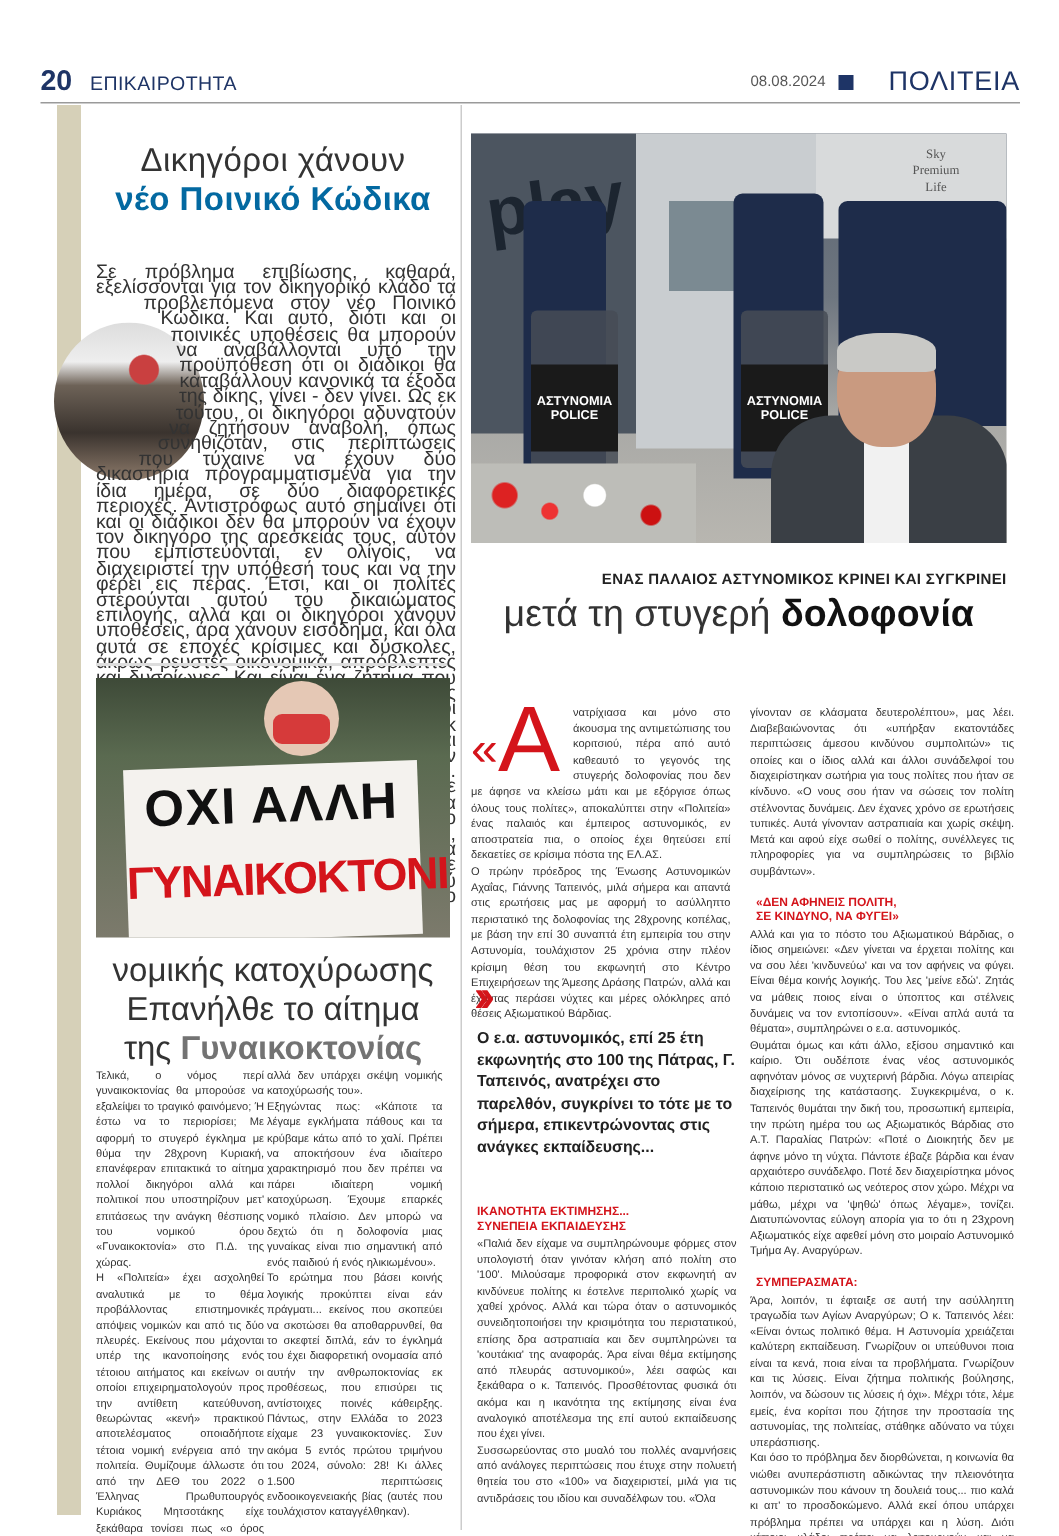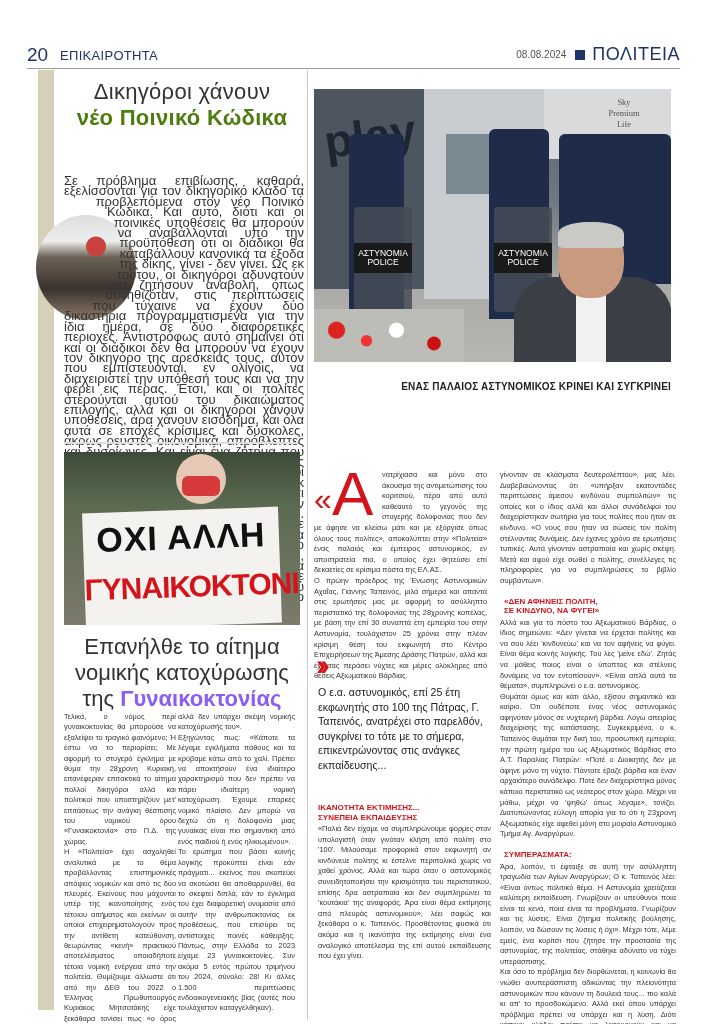--- a/index.html
+++ b/index.html
@@ -1,78 +1,78 @@
 <!DOCTYPE html>
 <html><head>
 <meta charset="utf-8">
 <style>
   * { box-sizing: border-box; margin: 0; padding: 0; }
   body { width: 706px; height: 1024px; background: #fff; font-family: "Liberation Sans", sans-serif; color: #2a2a2a; position: relative; overflow: hidden; }
   .header { position: absolute; left: 27px; top: 44px; width: 470px; height: 20px; }
-  .pagenum { position: absolute; left: 0; top: 0; font-size: 19px; font-weight: normal; color: #1e3466; }
+  .pagenum { position: absolute; left: 0; top: 0; font-size: 19px; font-weight: bold; color: #1e3466; }
   .section-left { position: absolute; left: 33px; top: 4px; font-size: 13px; color: #1e3466; letter-spacing: 0.3px; }
   .header-right { position: absolute; left: 380px; top: 44px; width: 300px; height: 22px; text-align: right; }
   .date { font-size: 10px; color: #555; display: inline-block; vertical-align: middle; margin-right: 4px; }
   .sq { display: inline-block; width: 10px; height: 10px; background: #1e3466; vertical-align: middle; margin-right: 3px; }
-  .section-right { display: inline-block; font-size: 18px; color: #1e3466; vertical-align: middle; letter-spacing: 0.5px; }
+  .section-right { display: inline-block; font-size: 18px; color: #1e3466; vertical-align: middle; letter-spacing: 0.5px; margin-left: 16px; }
   .header-rule { position: absolute; left: 27px; top: 68px; width: 653px; height: 1px; background: #9a9a9a; }
 
   
   .left-bar { position: absolute; left: 38px; top: 70px; width: 16px; height: 940px; background: #d6d0b8; }
   .left-box { position: absolute; left: 54px; top: 70px; width: 254px; height: 950px; border-right: 1px solid #ccc; }
-  .lawyers-title { position: absolute; left: 60px; top: 79px; width: 244px; text-align: center; font-size: 22px; line-height: 26px; color: #333; font-weight: 300; letter-spacing: 0.3px; }
-  .lawyers-title b { font-weight: 900; color: #4d7c0f; }
+  .lawyers-title { position: absolute; left: 60px; top: 94px; width: 244px; text-align: center; font-size: 22px; line-height: 26px; color: #333; font-weight: 300; letter-spacing: 0.3px; }
+  .lawyers-title b { font-weight: 900; color: #0369a1; }
   .lawyers-photo { position: absolute; left: 36px; top: 215px; width: 100px; height: 105px; border-radius: 50%; overflow: hidden;
      background: radial-gradient(circle at 60% 30%, #c94040 0 10%, transparent 11%), linear-gradient(180deg,#ddd 0%,#eee 25%, #6d6257 40%, #3a332e 70%, #8c7a6a 100%); }
   .lawyers-text { position: absolute; left: 64px; top: 176px; width: 240px; font-size: 13px; line-height: 10.4px; text-align: justify; color: #333; }
   .lawyers-text .float { float: left; width: 72px; height: 140px; shape-outside: circle(50% at 0 55%); }
   .divider-left { position: absolute; left: 64px; top: 442px; width: 234px; height: 2px; background: #ddd; }
   .protest-photo { position: absolute; left: 64px; top: 452px; width: 236px; height: 173px; overflow: hidden;
      background: linear-gradient(180deg, #3e4a38 0%, #5a6a50 30%, #7c7a6c 100%); }
   .protest-sign { position: absolute; left: 20px; top: 58px; width: 196px; height: 116px; background: #f4f2ee; transform: rotate(-2deg); }
   .sign-l1 { position: absolute; left: 0; top: 8px; width: 100%; text-align: center; font-size: 34px; font-weight: bold; color: #111; letter-spacing: 1px; }
   .sign-l2 { position: absolute; left: 0; top: 60px; width: 100%; text-align: center; font-size: 30px; font-weight: bold; color: #d4141b; letter-spacing: -1px; }
   .mask-face { position: absolute; left: 112px; top: 2px; width: 50px; height: 50px; border-radius: 50%; background: #e5c8b5; }
   .mask { position: absolute; left: 118px; top: 24px; width: 38px; height: 20px; border-radius: 6px; background: #d63a3a; }
   .fem-title { position: absolute; left: 60px; top: 634px; width: 244px; text-align: center; font-size: 22px; line-height: 26px; color: #333; font-weight: 300; }
-  .fem-title b { font-weight: 900; color: #8b5cf6; }
+  .fem-title b { font-weight: 900; color: #737373; }
   .fem-col1 { position: absolute; left: 64px; top: 712px; width: 112px; font-size: 7.4px; line-height: 10.4px; text-align: justify; color: #333; }
   .fem-col2 { position: absolute; left: 178px; top: 712px; width: 117px; font-size: 7.4px; line-height: 10.4px; text-align: justify; color: #333; }
   p.ind { margin: 0; }
 
   
   .police-photo { position: absolute; left: 314px; top: 89px; width: 357px; height: 273px; overflow: hidden;
      background: linear-gradient(180deg, #5a6470 0%, #6e7680 40%, #a9a9a6 70%, #b8b6b0 100%); }
   .play-wall { position: absolute; left: 0; top: 0; width: 110px; height: 200px; background: #4c5560; }
   .play-text { position: absolute; left: 10px; top: 20px; font-size: 46px; font-weight: bold; color: #1c2530; transform: rotate(-8deg); }
   .booth { position: absolute; left: 110px; top: 0; width: 120px; height: 210px; background: #c9cdd0; }
   .booth-win { position: absolute; left: 22px; top: 45px; width: 82px; height: 60px; background: #7b8a92; }
   .sky-wall { position: absolute; left: 230px; top: 0; width: 127px; height: 70px; background: #d8dadb; }
   .sky-text { position: absolute; left: 270px; top: 8px; width: 80px; text-align: center; font-family: Liberation Serif, serif; font-size: 8.5px; line-height: 11px; color: #555; }
   .officer { position: absolute; background: #1e2c4a; border-radius: 6px 6px 0 0; }
   .shield { position: absolute; background: rgba(70,76,86,0.85); border-radius: 4px; }
-  .shield-text { position: absolute; left: 0; top: 36px; width: 100%; text-align: center; font-size: 8.5px; line-height: 9px; font-weight: normal; color: #fff; background: #1a1a1a; padding: 6px 0; }
+  .shield-text { position: absolute; left: 0; top: 36px; width: 100%; text-align: center; font-size: 8.5px; line-height: 9px; font-weight: bold; color: #fff; background: #1a1a1a; padding: 20px 0; }
   .flowers { position: absolute; left: 0; top: 220px; width: 150px; height: 53px;
      background: radial-gradient(circle at 15% 40%, #d22 0 6%, transparent 7%), radial-gradient(circle at 35% 60%, #e33 0 5%, transparent 6%), radial-gradient(circle at 55% 40%, #fff 0 8%, transparent 9%), radial-gradient(circle at 80% 65%, #c11 0 5%, transparent 6%), #bdbdb8; }
   .man { position: absolute; left: 200px; top: 133px; width: 158px; height: 140px; }
   .man-body { position: absolute; left: 0; top: 55px; width: 158px; height: 85px; background: #3a3f45; border-radius: 40px 40px 0 0; }
   .man-shirt { position: absolute; left: 62px; top: 62px; width: 30px; height: 78px; background: #f1f1f1; }
   .man-head { position: absolute; left: 44px; top: 0; width: 66px; height: 76px; border-radius: 45%; background: #c99a80; }
   .man-hair { position: absolute; left: 44px; top: 0; width: 66px; height: 26px; border-radius: 45% 45% 10% 10%; background: #c9c9c6; }
 
   .kicker { position: absolute; left: 314px; top: 381px; width: 357px; text-align: right; font-size: 10px; font-weight: bold; color: #222; letter-spacing: 0.2px; }
   .main-title { position: absolute; left: 314px; top: 396px; width: 357px; text-align: center; font-size: 25px; line-height: 27px; color: #333; font-weight: 300; }
   .main-title b { font-weight: 900; color: #111; }
 
   .art-col1 { position: absolute; left: 314px; top: 470px; width: 173px; font-size: 7.4px; line-height: 10.6px; text-align: justify; color: #333; }
   .dropcap-wrap { float: left; width: 68px; height: 52px; position: relative; }
   .dq { position: absolute; left: 0; top: 14px; font-size: 32px; color: #d4141b; line-height: 30px; }
   .dcap { position: absolute; left: 18px; top: -6px; font-size: 62px; line-height: 60px; color: #d4141b; font-family: "Liberation Sans", sans-serif; font-weight: 300; }
   .pull-arrows { position: absolute; left: 316px; top: 648px; font-size: 30px; font-weight: 900; color: #d4141b; letter-spacing: -6px; }
-  .pull-quote { position: absolute; left: 318px; top: 685px; width: 175px; font-size: 10.6px; line-height: 14.6px; font-weight: normal; color: #222; }
+  .pull-quote { position: absolute; left: 318px; top: 685px; width: 175px; font-size: 10.6px; line-height: 14.6px; font-weight: bold; color: #222; }
   .sub1 { position: absolute; left: 318px; top: 803px; width: 175px; font-size: 8px; line-height: 9.5px; font-weight: 900; color: #d4141b; }
   .art-col1b { position: absolute; left: 318px; top: 824px; width: 173px; font-size: 7.4px; line-height: 10.6px; text-align: justify; color: #333; }
 
   .art-col2 { position: absolute; left: 500px; top: 470px; width: 176px; font-size: 7.4px; line-height: 10.6px; text-align: justify; color: #333; }
   .sub2 { font-size: 8px; line-height: 9.5px; font-weight: 900; color: #d4141b; margin: 10px 4px 2px; }
 </style>
 </head>
 <body>
 
 <div class="header">
@@ -103,22 +103,22 @@
 <div class="protest-photo">
   <div class="mask-face"></div>
   <div class="mask"></div>
   <div class="protest-sign">
     <div class="sign-l1">ΟΧΙ ΑΛΛΗ</div>
     <div class="sign-l2">ΓΥΝΑΙΚΟΚΤΟΝΙΑ</div>
   </div>
 </div>
 
 <div class="fem-title">
+  <div>νομικής κατοχύρωσης</div>
   <div>Επανήλθε το αίτημα</div>
-  <div>νομικής κατοχύρωσης</div>
   <div><span>της</span> <b>Γυναικοκτονίας</b></div>
 </div>
 <div class="fem-col1">
   <p class="ind">Τελικά, ο νόμος περί γυναικοκτονίας θα μπορούσε να εξαλείψει το τραγικό φαινόμενο; Ή έστω να το περιορίσει; Με αφορμή το στυγερό έγκλημα με θύμα την 28χρονη Κυριακή, επανέφεραν επιτακτικά το αίτημα πολλοί δικηγόροι αλλά και πολιτικοί που υποστηρίζουν μετ' επιτάσεως την ανάγκη θέσπισης του νομικού όρου «Γυναικοκτονία» στο Π.Δ. της χώρας.</p>
   <p class="ind">Η «Πολιτεία» έχει ασχοληθεί αναλυτικά με το θέμα προβάλλοντας επιστημονικές απόψεις νομικών και από τις δύο πλευρές. Εκείνους που μάχονται υπέρ της ικανοποίησης ενός τέτοιου αιτήματος και εκείνων οι οποίοι επιχειρηματολογούν προς την αντίθετη κατεύθυνση, θεωρώντας «κενή» πρακτικού αποτελέσματος οποιαδήποτε τέτοια νομική ενέργεια από την πολιτεία. Θυμίζουμε άλλωστε ότι από την ΔΕΘ του 2022 ο Έλληνας Πρωθυπουργός Κυριάκος Μητσοτάκης είχε ξεκάθαρα τονίσει πως «ο όρος 'γυναικοκτονία' είναι αποδεκτός για τον δημόσιο διάλογο</p>
 </div>
 <div class="fem-col2">
   <p class="ind">αλλά δεν υπάρχει σκέψη νομικής κατοχύρωσής του».</p>
   <p class="ind">Εξηγώντας πως: «Κάποτε τα λέγαμε εγκλήματα πάθους και τα κρύβαμε κάτω από το χαλί. Πρέπει να αποκτήσουν ένα ιδιαίτερο χαρακτηρισμό που δεν πρέπει να πάρει ιδιαίτερη νομική κατοχύρωση. Έχουμε επαρκές νομικό πλαίσιο. Δεν μπορώ να δεχτώ ότι η δολοφονία μιας γυναίκας είναι πιο σημαντική από ενός παιδιού ή ενός ηλικιωμένου».</p>
   <p class="ind">Το ερώτημα που βάσει κοινής λογικής προκύπτει είναι εάν πράγματι... εκείνος που σκοπεύει να σκοτώσει θα αποθαρρυνθεί, θα το σκεφτεί διπλά, εάν το έγκλημά του έχει διαφορετική ονομασία από αυτήν την ανθρωποκτονίας εκ προθέσεως, που επισύρει τις αντίστοιχες ποινές κάθειρξης. Πάντως, στην Ελλάδα το 2023 είχαμε 23 γυναικοκτονίες. Συν ακόμα 5 εντός πρώτου τριμήνου του 2024, σύνολο: 28! Κι άλλες 1.500 περιπτώσεις ενδοοικογενειακής βίας (αυτές που τουλάχιστον καταγγέλθηκαν).</p>
@@ -156,40 +156,42 @@
   <div class="man">
     <div class="man-body"></div>
     <div class="man-shirt"></div>
     <div class="man-head"></div>
     <div class="man-hair"></div>
   </div>
 </div>
 
 <div class="kicker">ΕΝΑΣ ΠΑΛΑΙΟΣ ΑΣΤΥΝΟΜΙΚΟΣ ΚΡΙΝΕΙ ΚΑΙ ΣΥΓΚΡΙΝΕΙ</div>
 <div class="main-title">
+  <div><span>μετά τη στυγερή</span> <b>δολοφονία</b></div>
 </div>
 
 <div class="art-col1">
   <div class="dropcap-wrap">
     <span class="dq">«</span>
     <span class="dcap">Α</span>
   </div>
   <p class="ind">νατρίχιασα και μόνο στο άκουσμα της αντιμετώπισης του κοριτσιού, πέρα από αυτό καθεαυτό το γεγονός της στυγερής δολοφονίας που δεν με άφησε να κλείσω μάτι και με εξόργισε όπως όλους τους πολίτες», αποκαλύπτει στην «Πολιτεία» ένας παλαιός και έμπειρος αστυνομικός, εν αποστρατεία πια, ο οποίος έχει θητεύσει επί δεκαετίες σε κρίσιμα πόστα της ΕΛ.ΑΣ.</p>
   <p class="ind">Ο πρώην πρόεδρος της Ένωσης Αστυνομικών Αχαΐας, Γιάννης Ταπεινός, μιλά σήμερα και απαντά στις ερωτήσεις μας με αφορμή το ασύλληπτο περιστατικό της δολοφονίας της 28χρονης κοπέλας, με βάση την επί 30 συναπτά έτη εμπειρία του στην Αστυνομία, τουλάχιστον 25 χρόνια στην πλέον κρίσιμη θέση του εκφωνητή στο Κέντρο Επιχειρήσεων της Άμεσης Δράσης Πατρών, αλλά και έχοντας περάσει νύχτες και μέρες ολόκληρες από θέσεις Αξιωματικού Βάρδιας.</p>
 </div>
 
 <div class="pull-arrows">››</div>
 <div class="pull-quote">Ο ε.α. αστυνομικός, επί 25 έτη εκφωνητής στο 100 της Πάτρας, Γ. Ταπεινός, ανατρέχει στο παρελθόν, συγκρίνει το τότε με το σήμερα, επικεντρώνοντας στις ανάγκες εκπαίδευσης...</div>
 
 <div class="sub1">
   <div>ΙΚΑΝΟΤΗΤΑ ΕΚΤΙΜΗΣΗΣ...</div>
   <div>ΣΥΝΕΠΕΙΑ ΕΚΠΑΙΔΕΥΣΗΣ</div>
 </div>
 <div class="art-col1b">
   <p class="ind">«Παλιά δεν είχαμε να συμπληρώνουμε φόρμες στον υπολογιστή όταν γινόταν κλήση από πολίτη στο '100'. Μιλούσαμε προφορικά στον εκφωνητή αν κινδύνευε πολίτης κι έστελνε περιπολικό χωρίς να χαθεί χρόνος. Αλλά και τώρα όταν ο αστυνομικός συνειδητοποιήσει την κρισιμότητα του περιστατικού, επίσης δρα αστραπιαία και δεν συμπληρώνει τα 'κουτάκια' της αναφοράς. Άρα είναι θέμα εκτίμησης από πλευράς αστυνομικού», λέει σαφώς και ξεκάθαρα ο κ. Ταπεινός. Προσθέτοντας φυσικά ότι ακόμα και η ικανότητα της εκτίμησης είναι ένα αναλογικό αποτέλεσμα της επί αυτού εκπαίδευσης που έχει γίνει.</p>
+  <p class="ind">Συσσωρεύοντας στο μυαλό του πολλές αναμνήσεις από ανάλογες περιπτώσεις που έτυχε στην πολυετή θητεία του στο «100» να διαχειριστεί, μιλά για τις αντιδράσεις του ιδίου και συναδέλφων του. «Όλα</p>
 </div>
 
 <div class="art-col2">
   <p class="ind">γίνονταν σε κλάσματα δευτερολέπτου», μας λέει. Διαβεβαιώνοντας ότι «υπήρξαν εκατοντάδες περιπτώσεις άμεσου κινδύνου συμπολιτών» τις οποίες και ο ίδιος αλλά και άλλοι συνάδελφοί του διαχειρίστηκαν σωτήρια για τους πολίτες που ήταν σε κίνδυνο. «Ο νους σου ήταν να σώσεις τον πολίτη στέλνοντας δυνάμεις. Δεν έχανες χρόνο σε ερωτήσεις τυπικές. Αυτά γίνονταν αστραπιαία και χωρίς σκέψη. Μετά και αφού είχε σωθεί ο πολίτης, συνέλλεγες τις πληροφορίες για να συμπληρώσεις το βιβλίο συμβάντων».</p>
   <div class="sub2">
     <div>«ΔΕΝ ΑΦΗΝΕΙΣ ΠΟΛΙΤΗ,</div>
     <div>ΣΕ ΚΙΝΔΥΝΟ, ΝΑ ΦΥΓΕΙ»</div>
   </div>
   <p class="ind">Αλλά και για το πόστο του Αξιωματικού Βάρδιας, ο ίδιος σημειώνει: «Δεν γίνεται να έρχεται πολίτης και να σου λέει 'κινδυνεύω' και να τον αφήνεις να φύγει. Είναι θέμα κοινής λογικής. Του λες 'μείνε εδώ'. Ζητάς να μάθεις ποιος είναι ο ύποπτος και στέλνεις δυνάμεις να τον εντοπίσουν». «Είναι απλά αυτά τα θέματα», συμπληρώνει ο ε.α. αστυνομικός.</p>
   <p class="ind">Θυμάται όμως και κάτι άλλο, εξίσου σημαντικό και καίριο. Ότι ουδέποτε ένας νέος αστυνομικός αφηνόταν μόνος σε νυχτερινή βάρδια. Λόγω απειρίας διαχείρισης της κατάστασης. Συγκεκριμένα, ο κ. Ταπεινός θυμάται την δική του, προσωπική εμπειρία, την πρώτη ημέρα του ως Αξιωματικός Βάρδιας στο Α.Τ. Παραλίας Πατρών: «Ποτέ ο Διοικητής δεν με άφηνε μόνο τη νύχτα. Πάντοτε έβαζε βάρδια και έναν αρχαιότερο συνάδελφο. Ποτέ δεν διαχειρίστηκα μόνος κάποιο περιστατικό ως νεότερος στον χώρο. Μέχρι να μάθω, μέχρι να 'ψηθώ' όπως λέγαμε», τονίζει. Διατυπώνοντας εύλογη απορία για το ότι η 23χρονη Αξιωματικός είχε αφεθεί μόνη στο μοιραίο Αστυνομικό Τμήμα Αγ. Αναργύρων.</p>

